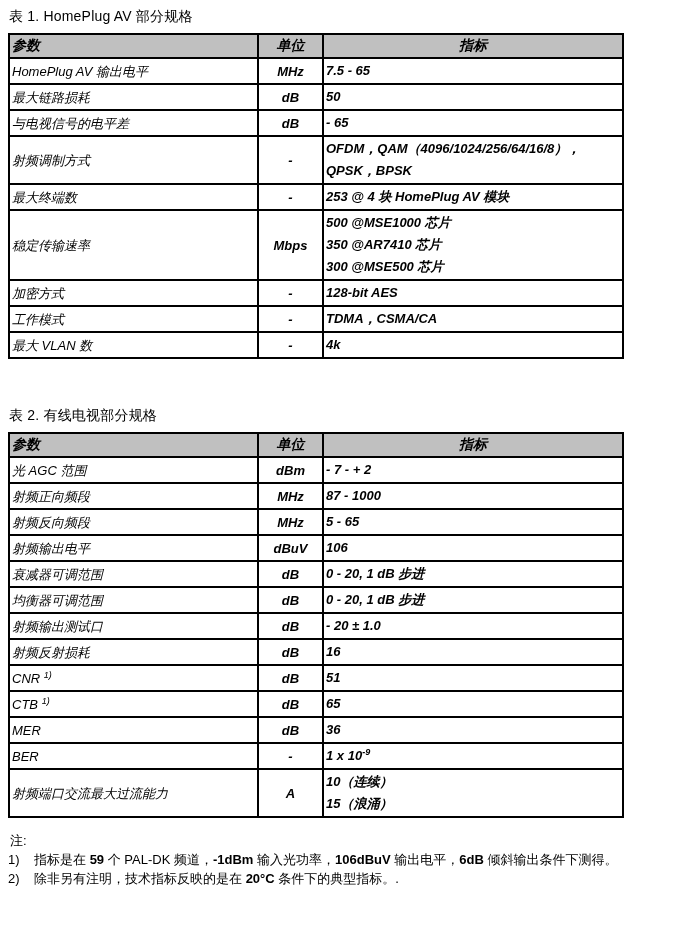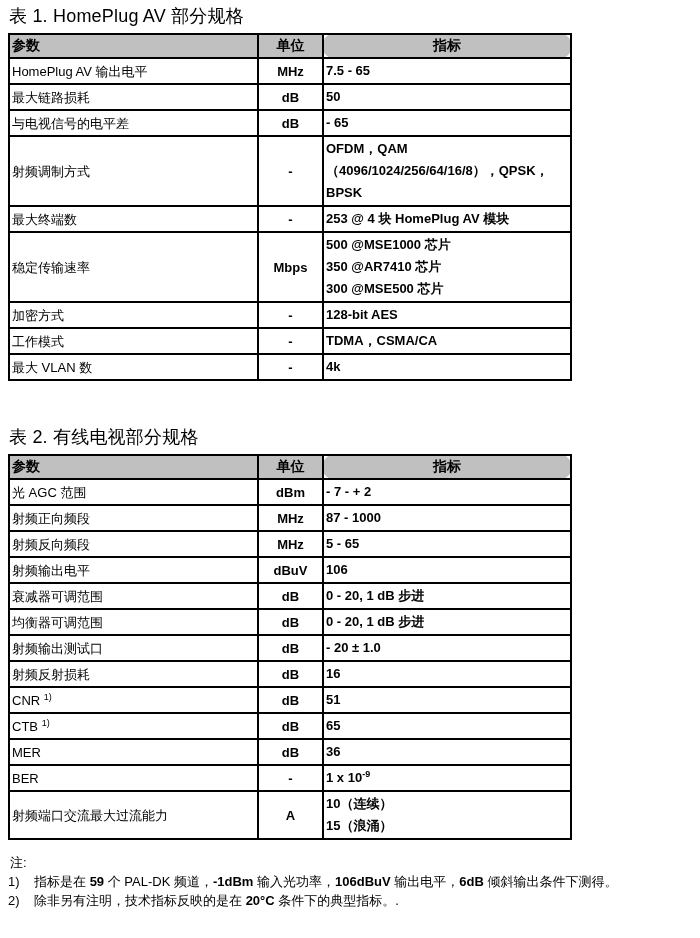--- a/index.html
+++ b/index.html
@@ -6,46 +6,47 @@
   body {
     width: 700px; height: 938px;
     background: #ffffff;
     color: #000000;
     font-family: "Liberation Sans", "DejaVu Sans", sans-serif;
     overflow: hidden;
   }
   .page { padding: 5px 6px 0 8px; }
 
   .table-title {
-    font-size: 18px;
+    font-size: 14px;
     line-height: 18px;
     margin: 2px 0 8px 1px;
     letter-spacing: 0.2px;
   }
   #table2-title { margin-top: 47px; }
 
   table.spec {
     border-collapse: collapse;
     table-layout: fixed;
-    width: 564px;
+    width: 616px;
+    font-style: italic;
   }
   table.spec th, table.spec td {
     border: 2px solid #000000;
     overflow: hidden;
   }
   table.spec th {
     background: #c0c0c0;
     font-size: 14px;
     font-weight: bold;
     height: 22px;
     padding: 0 2px;
   }
   th.col-param { width: 243px; text-align: left; padding-left: 5px; }
   th.col-unit  { width: 59px;  text-align: center; margin-top: 43px; }
-  th.col-value { text-align: center; border-radius: 10px; }
+  th.col-value { text-align: center; }
 
   table.spec td {
     font-size: 13px;
     height: 21px;
     line-height: 21px;
     padding: 1px 2px;
   }
   td.c-param { text-align: left; padding-left: 5px; font-weight: normal; }
   td.c-unit  { text-align: center; font-weight: bold; }
   td.c-value { text-align: left; font-weight: bold; }

